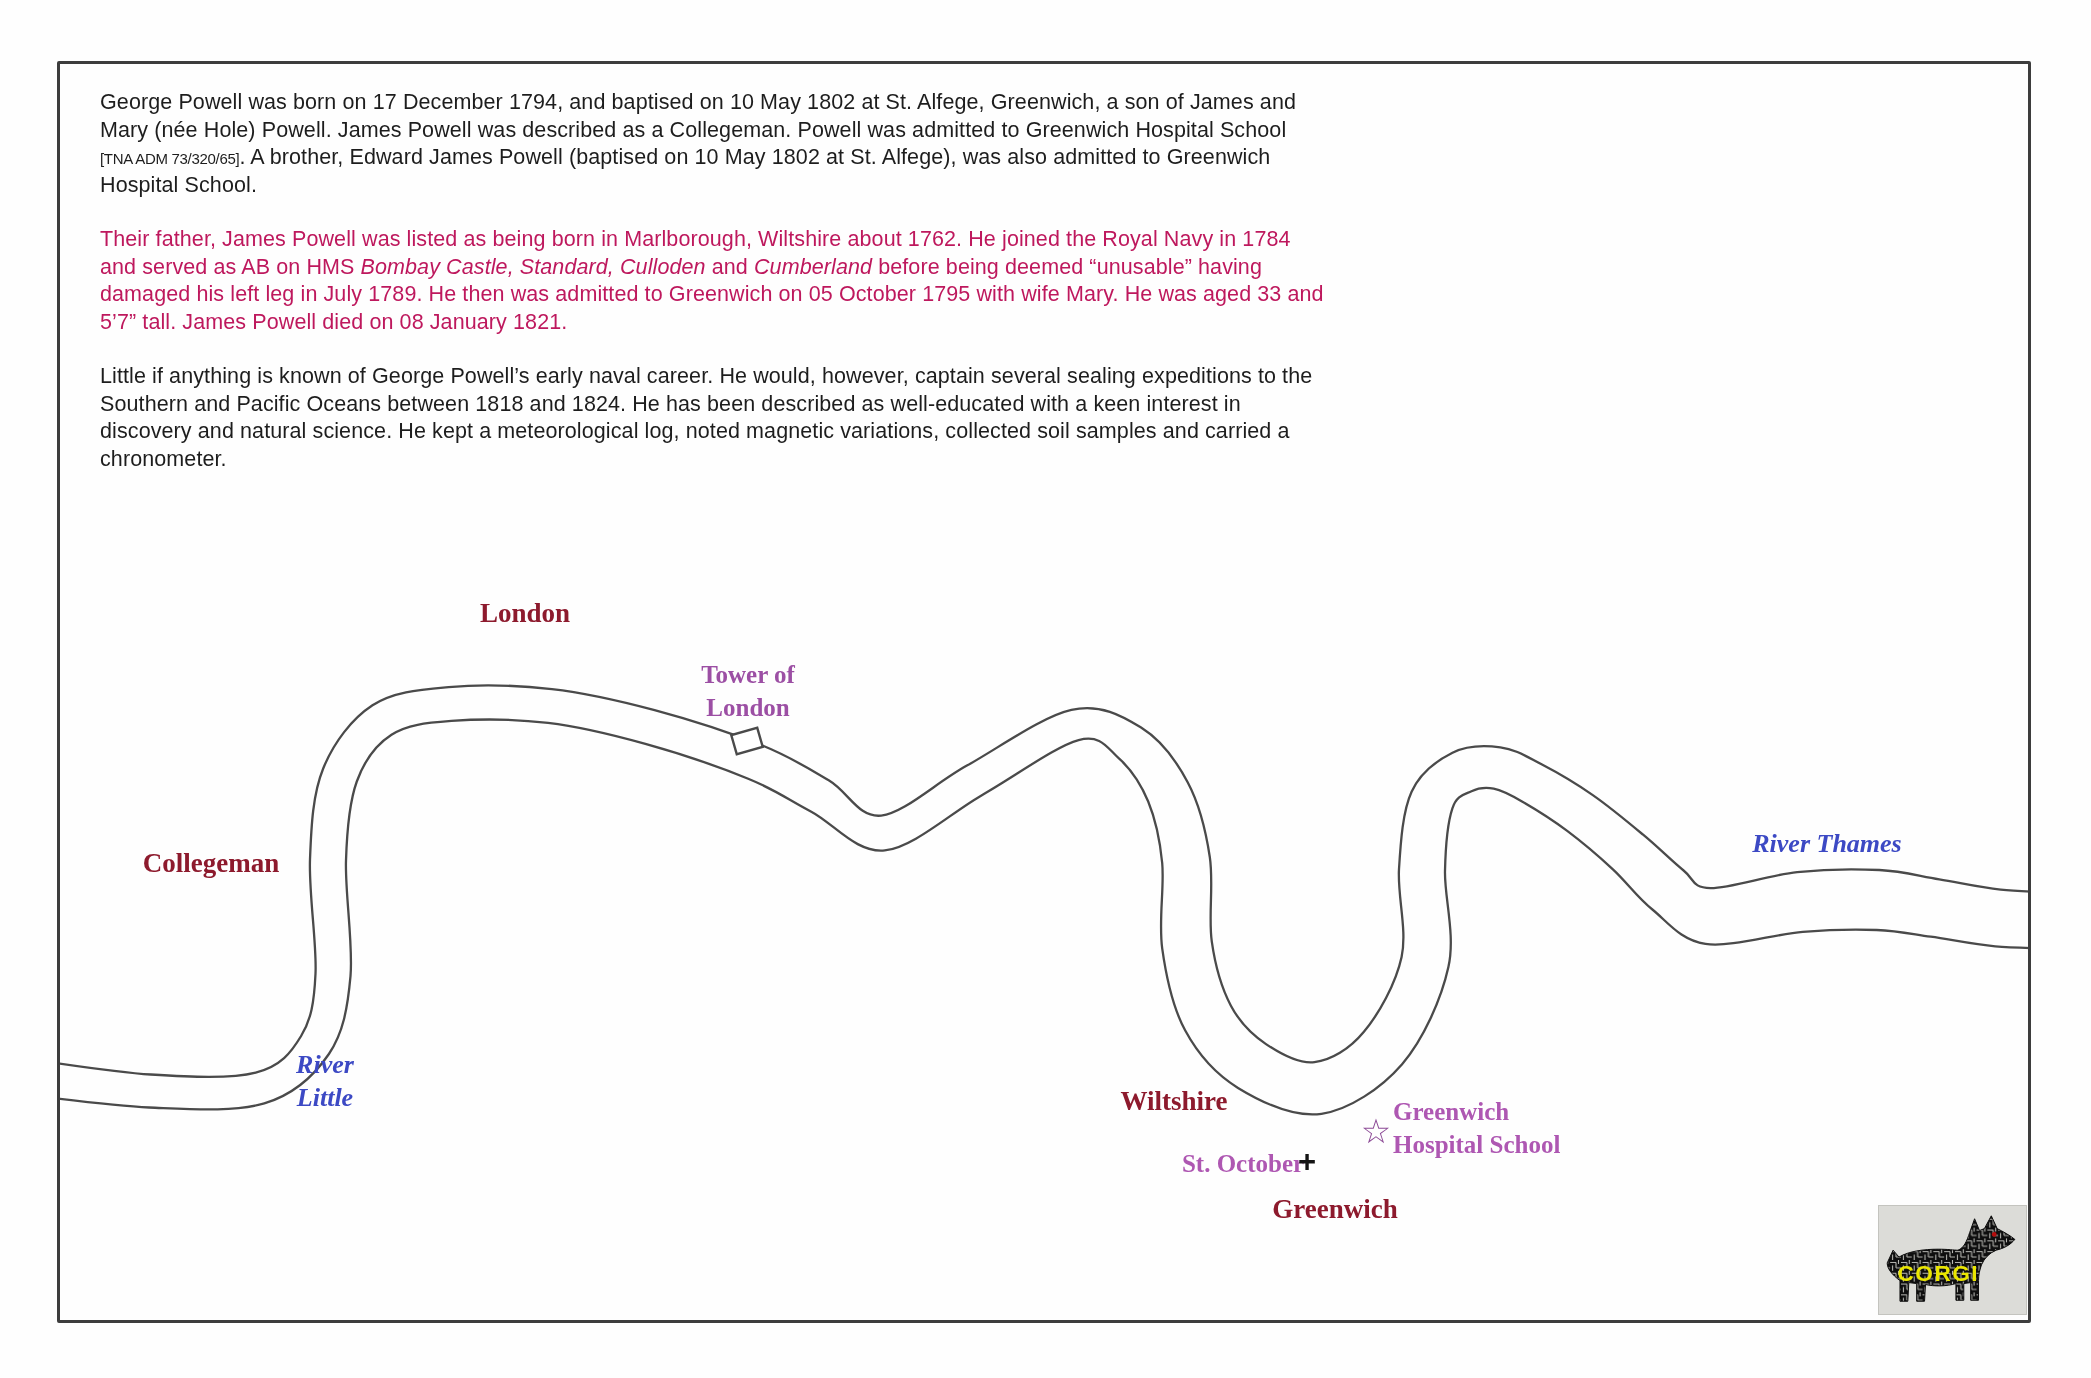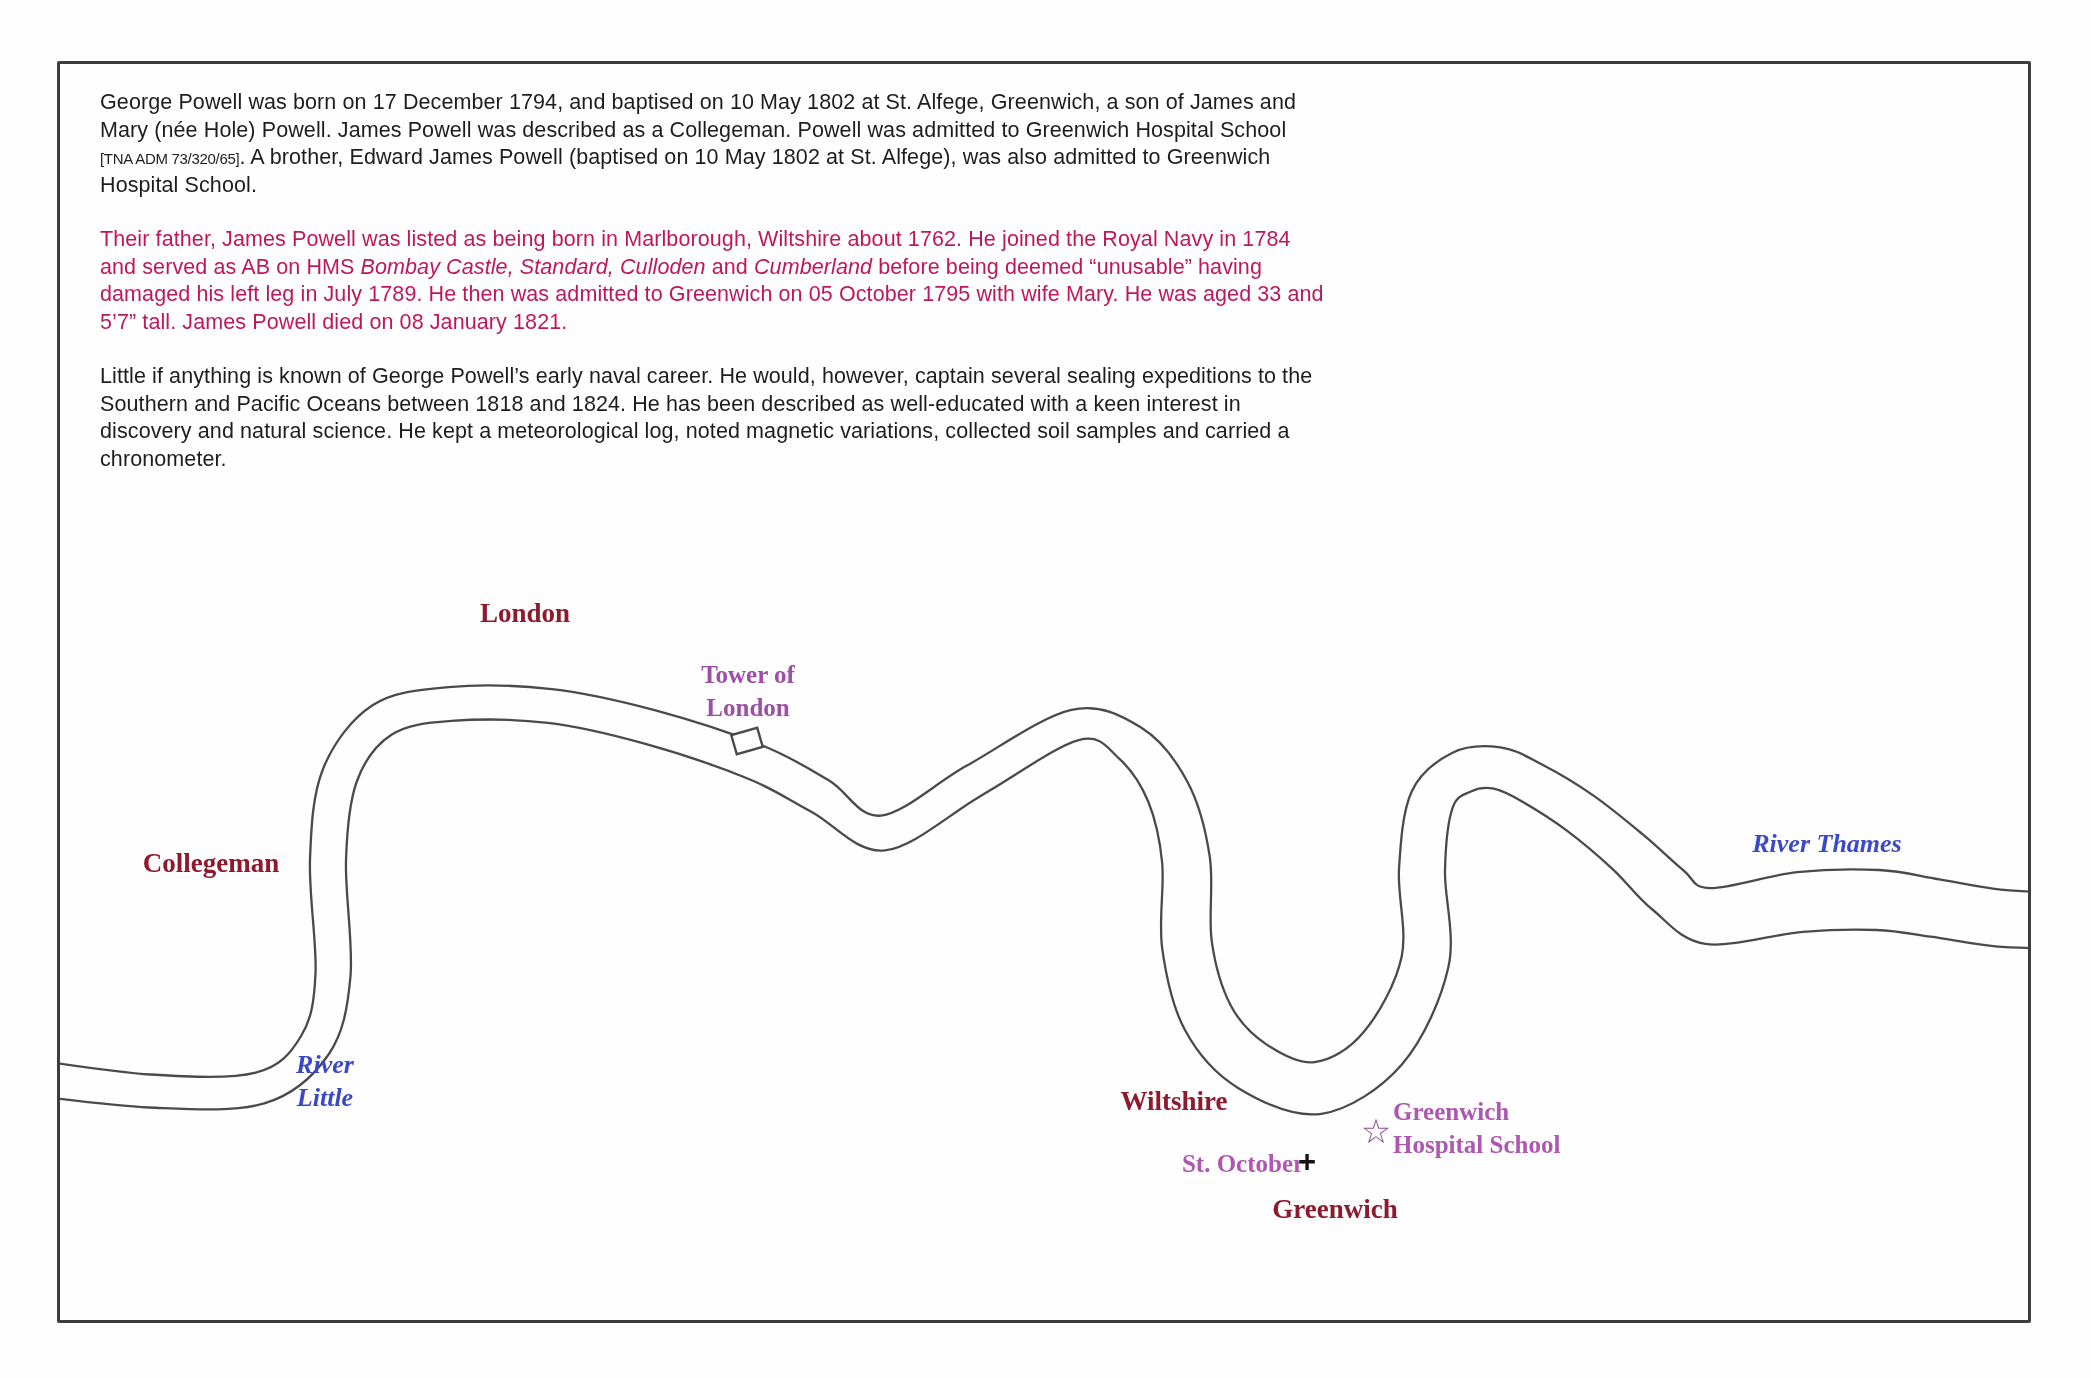--- a/index.html
+++ b/index.html
@@ -61,14 +61,40 @@
       <div class="map-label" style="left: 1174px; top: 1102px; color: rgb(141, 26, 45); font-size: 27px; font-family: &quot;Liberation Serif&quot;, serif; font-weight: bold; transform: translate(-50%, -50%);">Wiltshire</div>
       <div class="map-label" style="left: 1376px; top: 1131px; color: rgb(140, 74, 150); font-size: 34px; font-family: &quot;Liberation Sans&quot;, sans-serif; font-weight: normal; transform: translate(-50%, -50%);">☆</div>
       <div class="map-label" style="left: 1393px; top: 1128px; color: rgb(174, 87, 178); font-size: 25px; font-family: &quot;Liberation Serif&quot;, serif; font-weight: bold; line-height: 1.32; text-align: left; transform: translate(0px, -50%);">Greenwich
 Hospital School</div>
       <div class="map-label" style="left: 1243px; top: 1164px; color: rgb(174, 87, 178); font-size: 25px; font-family: &quot;Liberation Serif&quot;, serif; font-weight: bold; transform: translate(-50%, -50%);">St. October</div>
       <div class="map-label" style="left: 1307px; top: 1162px; color: rgb(20, 20, 20); font-size: 31px; font-family: &quot;Liberation Sans&quot;, sans-serif; font-weight: bold; transform: translate(-50%, -50%);">+</div>
       <div class="map-label" style="left: 1335px; top: 1210px; color: rgb(141, 26, 45); font-size: 27px; font-family: &quot;Liberation Serif&quot;, serif; font-weight: bold; transform: translate(-50%, -50%);">Greenwich</div>
       <div class="map-label" style="left: 1827px; top: 844px; color: rgb(60, 73, 196); font-size: 26px; font-family: &quot;Liberation Serif&quot;, serif; font-weight: bold; font-style: italic; transform: translate(-50%, -50%);">River Thames</div>
     </div>
 
+  <div class="logo" style="background: rgb(220, 220, 216);">
+    <svg viewBox="0 0 149 110">
+      <defs>
+        <pattern id="maze" width="11" height="11" patternUnits="userSpaceOnUse">
+          <rect width="11" height="11" fill="#0e0e0e"></rect>
+          <path d="M0,2.5 H6 M6,2.5 V8 M2.5,5.5 V11 M6,8 H11 M8.5,0 V4" stroke="#b9b9b4" stroke-width="1.1" fill="none"></path>
+        </pattern>
+      </defs>
+      <path id="corgi-body" fill="url(#maze)" stroke="#0a0a0a" stroke-width="1" d="M 8,58 L 14,45 L 20,52
+           C 30,46 45,44 60,44 C 70,44 76,45 80,45
+           C 86,43 89,36 92,27
+           L 97,13 L 102,25 L 107,23 L 114,10 L 120,23
+           C 126,26 133,30 138,34
+           C 133,40 127,43 119,45
+           C 112,48 107,53 104,60
+           C 102,66 101,70 101,76
+           L 101,96 L 93,96 L 93,78
+           L 86,79 L 86,96 L 78,96 L 78,79
+           C 68,82 56,82 47,80
+           L 46,97 L 38,97 L 38,79
+           L 30,78 L 29,97 L 21,97 L 21,76
+           C 13,70 8,64 8,58 Z"></path>
+      <circle id="corgi-eye" cx="117" cy="29" r="2.4" fill="#b50d0d"></circle>
+      <text id="corgi-text" x="60" y="76" text-anchor="middle" font-family="Liberation Sans, sans-serif" font-size="23" font-weight="bold" letter-spacing="1.5" fill="#eae600">CORGI</text>
+    </svg>
+  </div>
 
 </div>
 
 </body></html>

